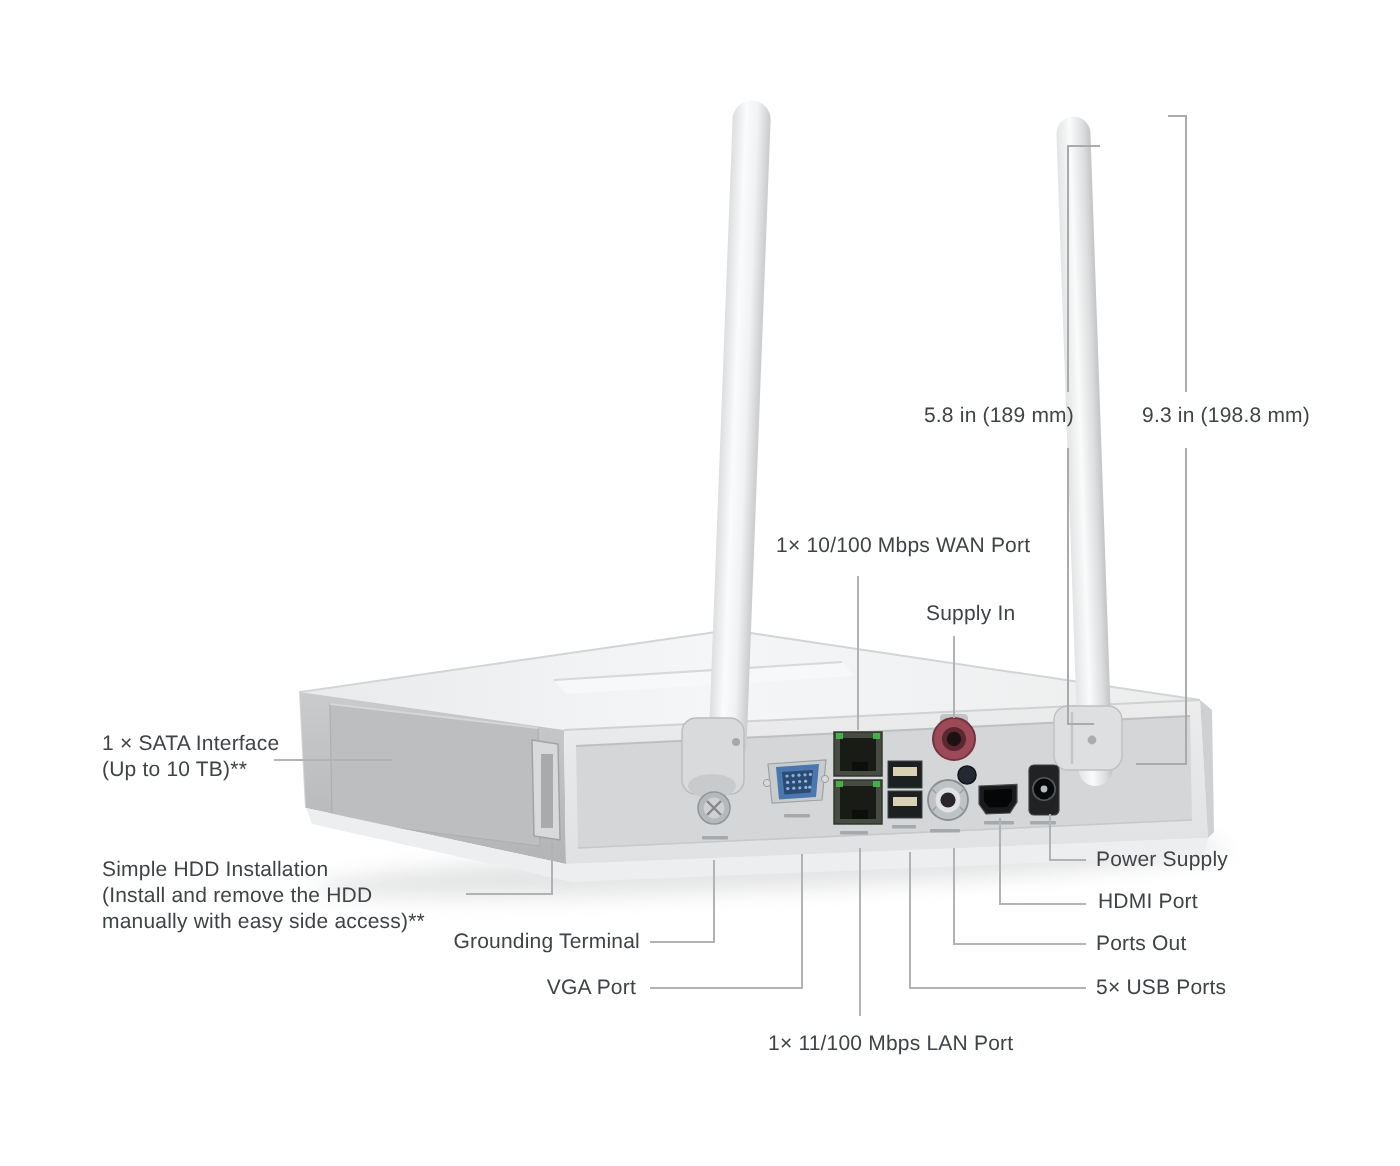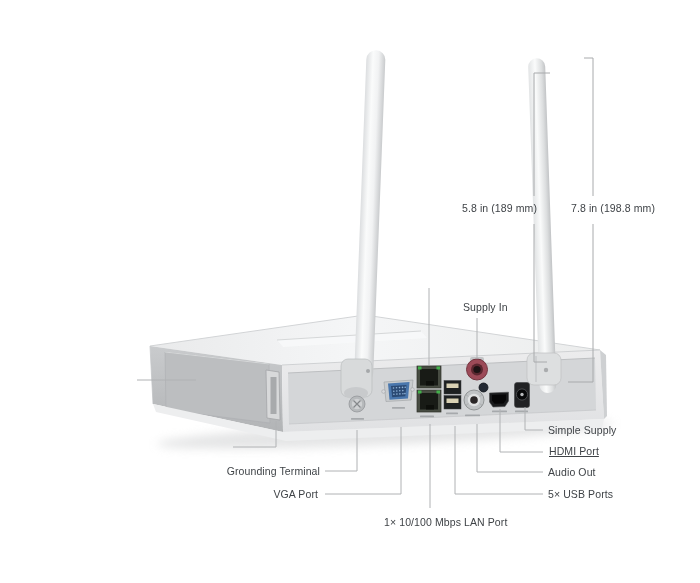--- a/index.html
+++ b/index.html
@@ -201,27 +201,37 @@
       <path d="M429,288 V365"></path>
       <path d="M477,318 V359"></path>
     </g>
 
     <g stroke="#a8aaac" stroke-width="1" fill="none">
       <path d="M550,73 H534 V196 M534,224 V362 H547"></path>
       <path d="M584,58 H593 V196 M593,224 V382 H568"></path>
     </g>
   </svg>
 
-
+  <div class="lbl" style="left:51px;top:366px;">
+    <div>1 × SATA Interface</div>
+    <div>(Up to 10 TB)**</div>
+  </div>
+
+  <div class="lbl" style="left:51px;top:429px;">
+    <div>Simple HDD Installation</div>
+    <div>(Install and remove the HDD</div>
+    <div>manually with easy side access)**</div>
+  </div>
 
   <div class="lbl lbl-r" style="right:380px;top:465px;">Grounding Terminal</div>
   <div class="lbl lbl-r" style="right:382px;top:488px;margin-left:16px;">VGA Port</div>
-  <div class="lbl" style="left:384px;top:516px;">1× 10/100 Mbps LAN Port</div>
+  <div class="lbl" style="left:384px;top:516px;">1× 11/100 Mbps LAN Port</div>
+  <div class="lbl" style="left:388px;top:267px;">1× 10/100 Mbps WAN Port</div>
   <div class="lbl" style="left:463px;top:301px;">Supply In</div>
-  <div class="lbl" style="left:548px;top:424px;">Simple Supply</div>
-  <div class="lbl" style="left:549px;top:445px;text-decoration:underline;">HDMI Port</div>
-  <div class="lbl" style="left:548px;top:466px;">Audio Out</div>
+  <div class="lbl" style="left:548px;top:424px;">Power Supply</div>
+  <div class="lbl" style="left:549px;top:445px;">HDMI Port</div>
+  <div class="lbl" style="left:548px;top:466px;">Ports Out</div>
   <div class="lbl" style="left:548px;top:488px;">5× USB Ports</div>
 
   <div class="lbl lbl-r" style="right:163px;top:202px;">5.8 in (189 mm)</div>
-  <div class="lbl" style="left:571px;top:202px;">7.8 in (198.8 mm)</div>
+  <div class="lbl" style="left:571px;top:202px;">9.3 in (198.8 mm)</div>
 
 </div>
 
 </body></html>

